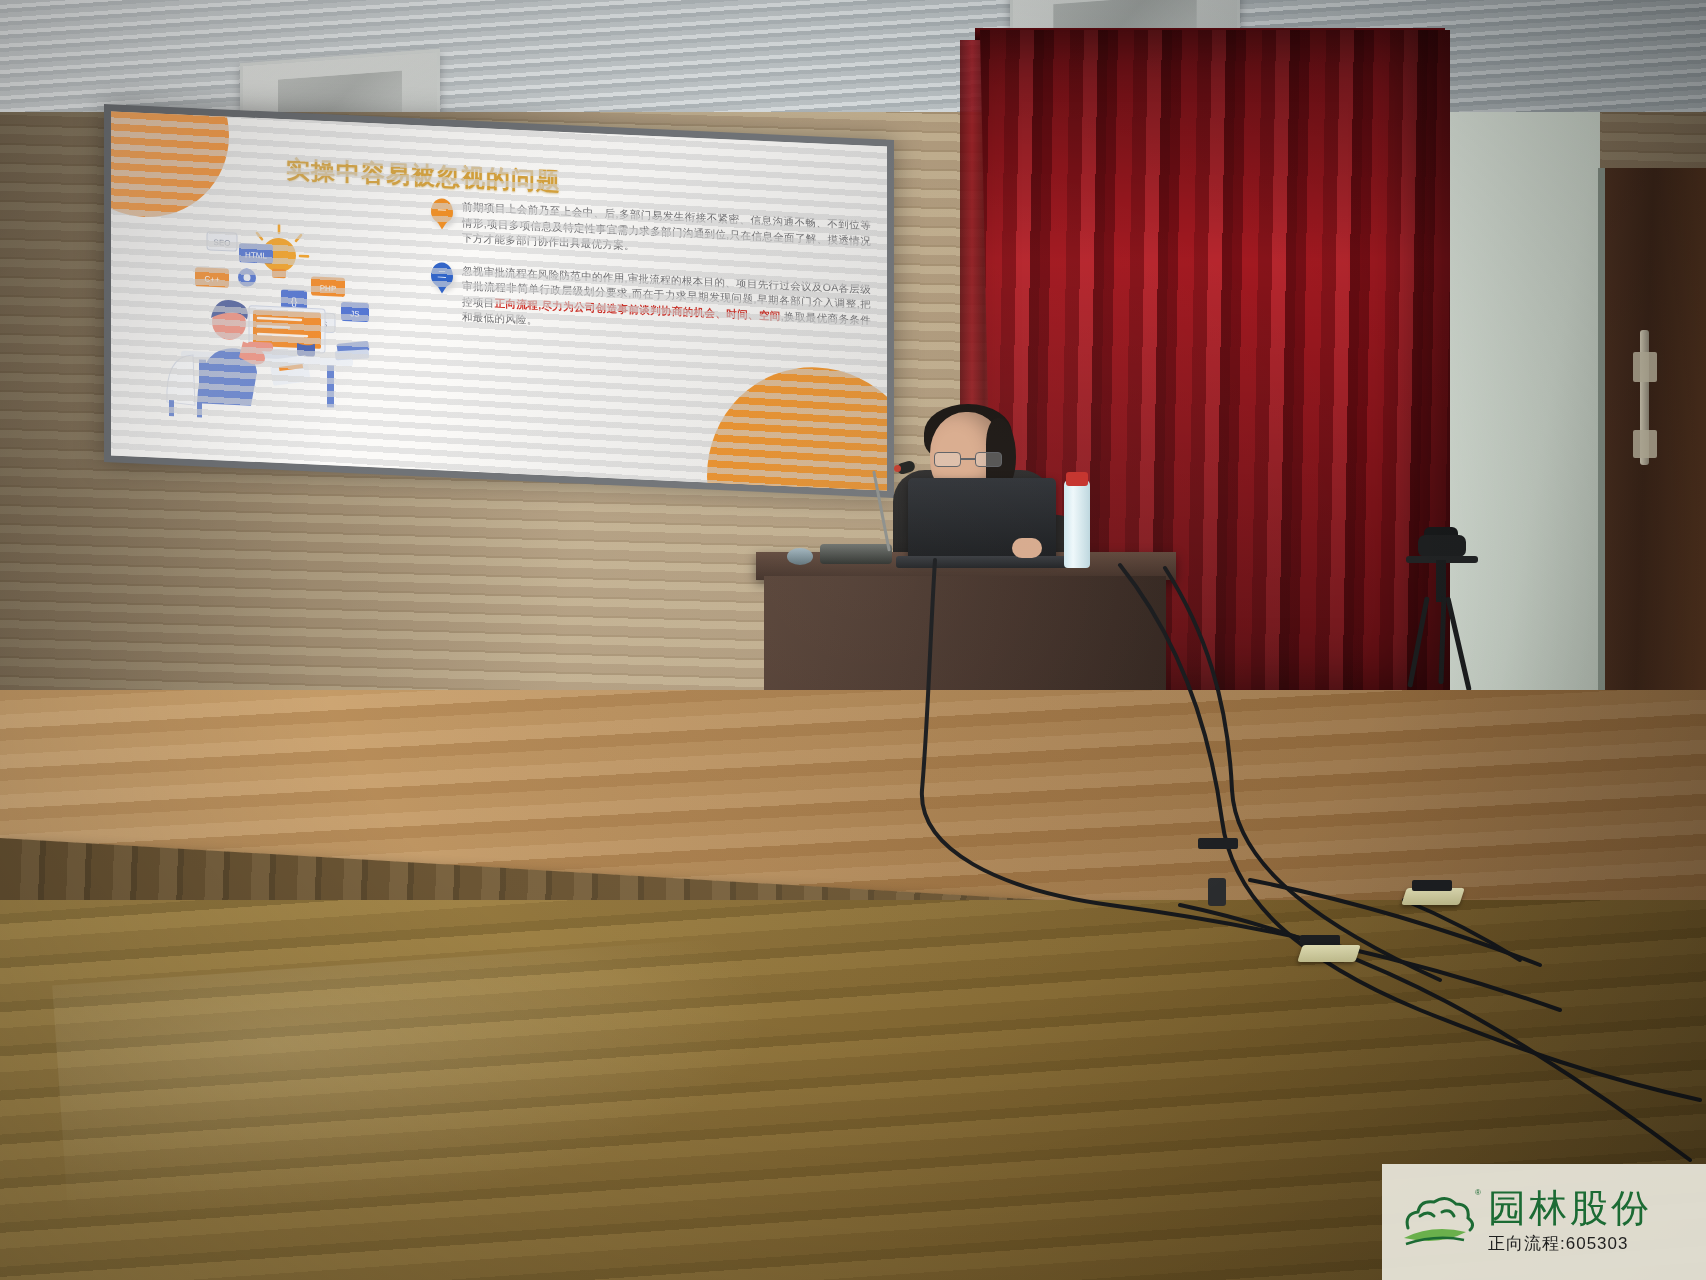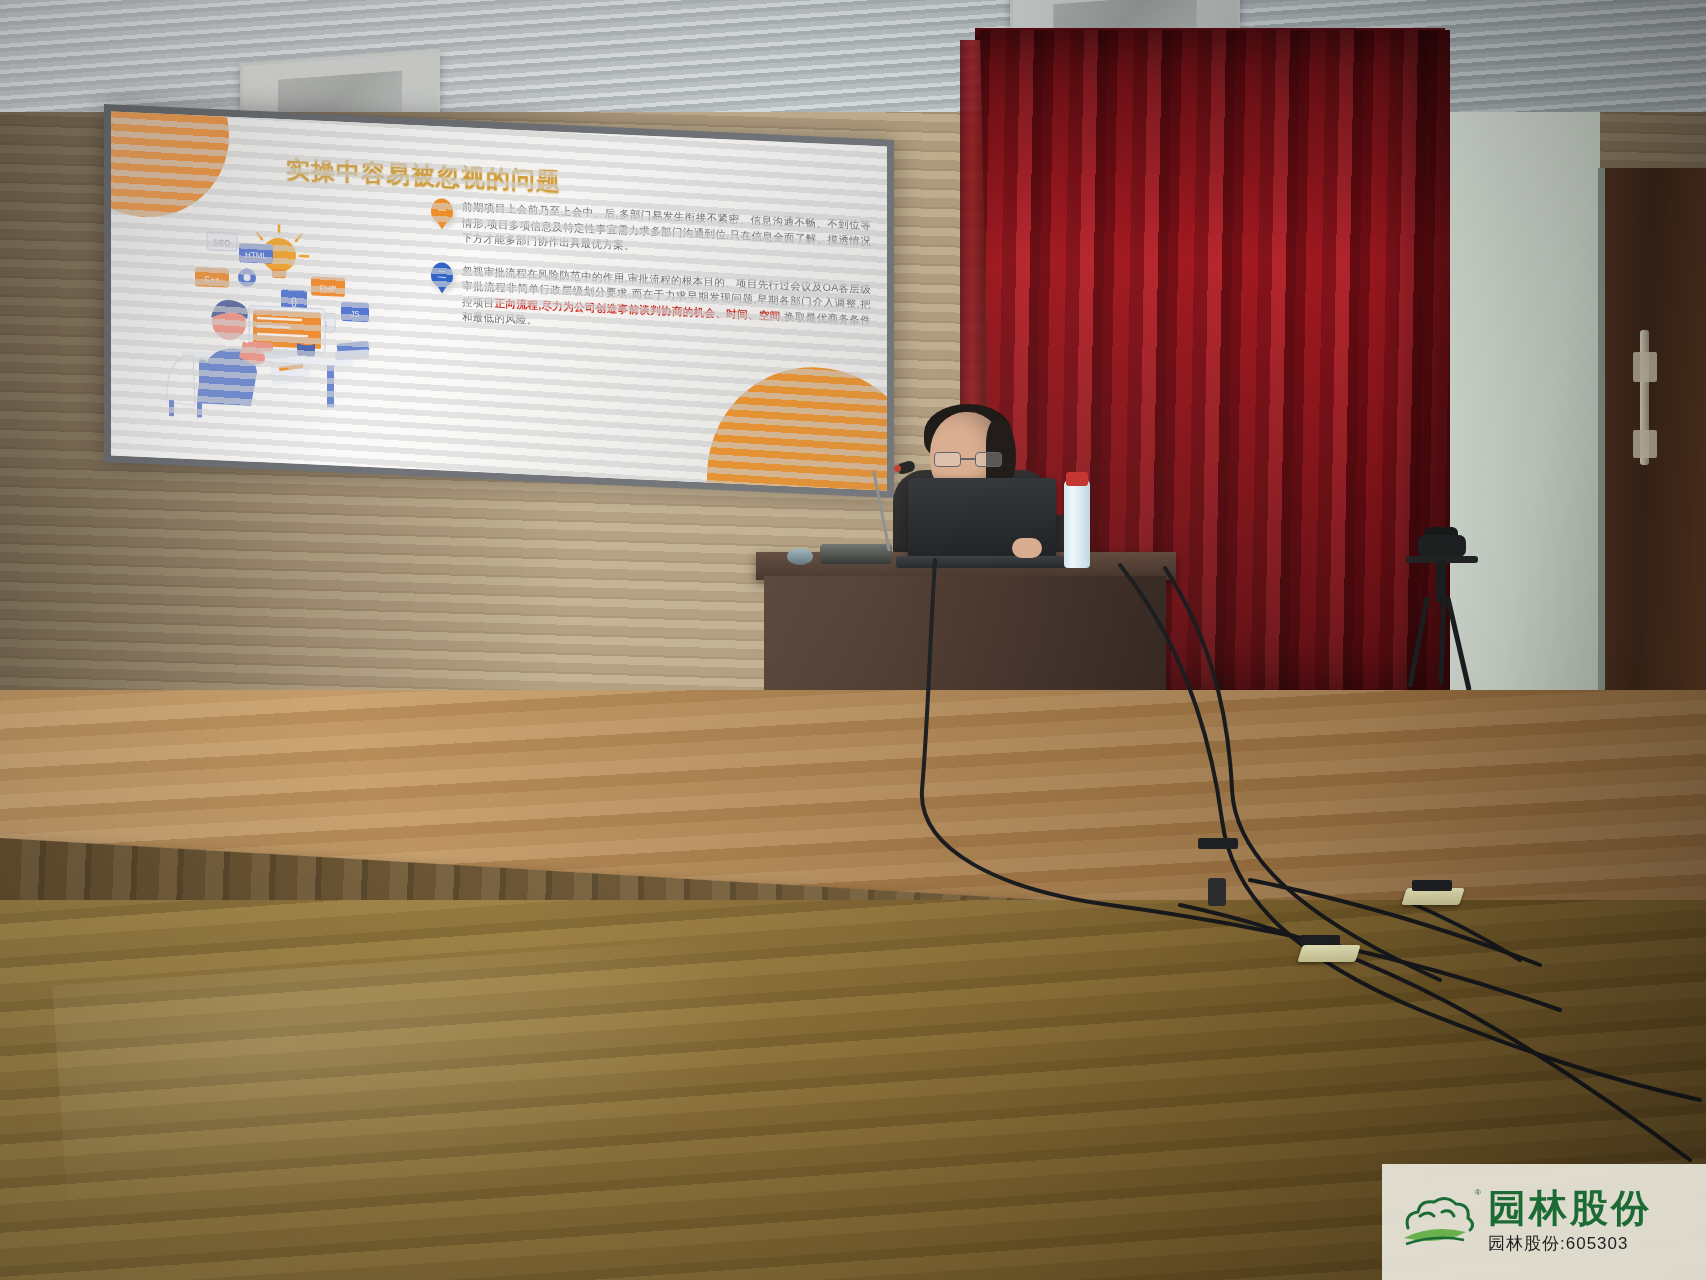--- a/index.html
+++ b/index.html
@@ -369,21 +369,21 @@
   
   .watermark{
     position:absolute; right:0; bottom:0; width:324px; height:116px;
     background:rgba(233,231,219,.93);
     display:flex; align-items:center; gap:10px; padding:8px 12px;
     z-index:40;
   }
   .wm-logo{ flex:0 0 auto; width:84px; height:72px; position:relative; }
   .wm-text{ display:flex; flex-direction:column; justify-content:center; }
   .wm-name{
-    font-size:38px; font-weight:bold; color:#1c6b34; letter-spacing:3px;
+    font-size:38px; font-weight:normal; color:#1c6b34; letter-spacing:3px;
     line-height:1.05;
   }
   .wm-code{
     font-size:17px; color:#1f1f1f; letter-spacing:1px; margin-top:3px;
   }
   .wm-reg{ position:absolute; right:-3px; top:2px; font-size:8px; color:#1c6b34; }
 
   
   .grade{
     position:absolute; inset:0; pointer-events:none; z-index:35;
@@ -605,18 +605,18 @@
           <path d="M26 30 q8 -6 14 0"></path>
           <path d="M48 26 q8 -4 12 4"></path>
         </g>
         <path d="M10 52 q28 -14 62 -6 q-26 14 -62 6z" fill="#6ab04c"></path>
         <path d="M12 58 q30 -10 58 -4" stroke="#1c6b34" stroke-width="2.5" fill="none"></path>
       </svg>
       <span class="wm-reg">®</span>
     </div>
     <div class="wm-text">
       <div class="wm-name">园林股份</div>
-      <div class="wm-code">园林股份:605303</div>
+      <div class="wm-code">正向流程:605303</div>
     </div>
   </div>
 
   <div class="grade"></div>
 </div>
 
 </body></html>

